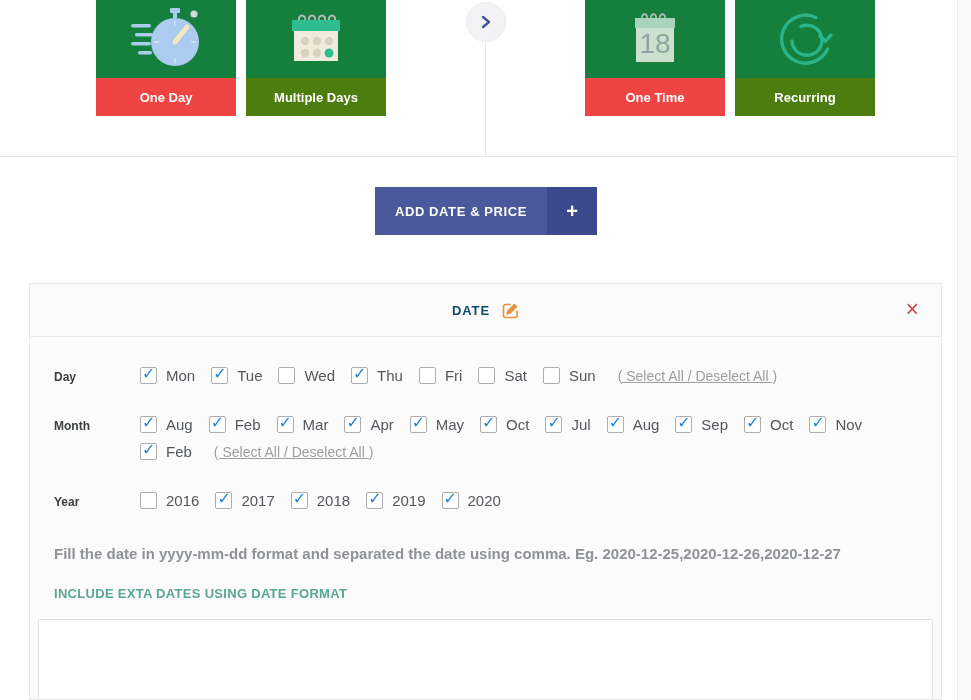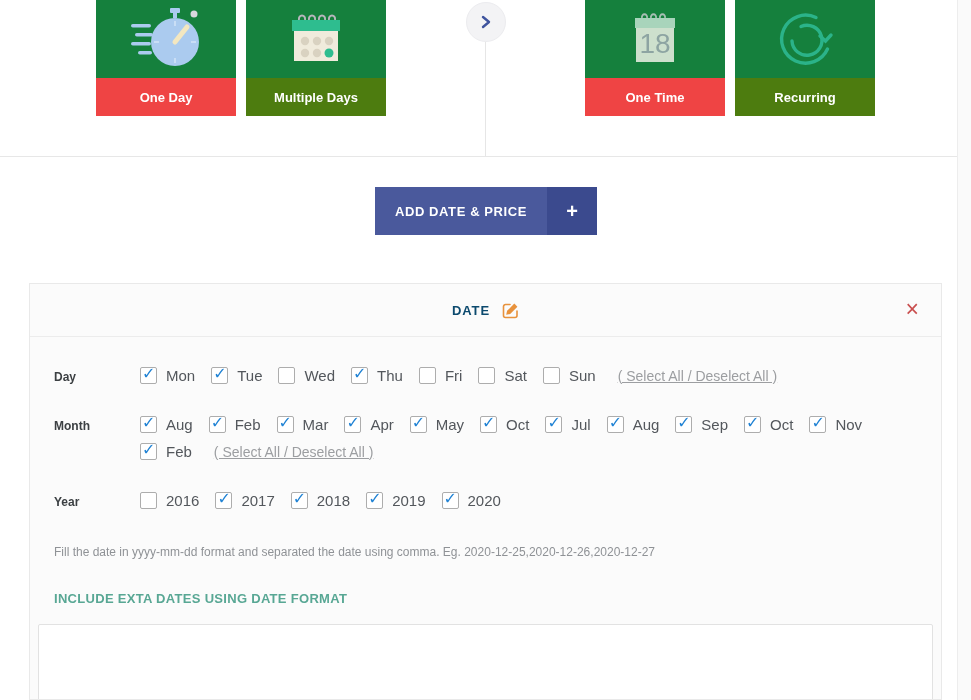--- a/index.html
+++ b/index.html
@@ -43,22 +43,22 @@
   .field-label { width:86px; flex-shrink:0; font-size:12px; font-weight:bold; color:#3c4043; padding-top:3px; }
   .cb-group { flex:1; display:flex; flex-wrap:wrap; align-items:center; row-gap:10px; }
   .cb-item { display:flex; align-items:flex-start; margin-right:16px; cursor:pointer; }
   .cb { width:17px; height:17px; background:#fff; border:1px solid #adadad; border-radius:2px;
         position:relative; flex-shrink:0; }
   .cb.checked::after { content:"✓"; position:absolute; left:1px; top:-4px; font-size:16px;
                        font-weight:bold; color:#1f82d4; }
   .cb-label { margin-left:9px; font-size:15px; color:#53575c; }
   .select-all { margin-left:6px; font-size:14px; color:#9c9ea1; cursor:pointer;text-decoration:underline; }
 
-  .help-text { margin-top:36px; font-size:12px; color:#8f9296; }
-  .extra-label { margin-top:32px; font-size:13px; font-weight:bold; letter-spacing:.3px; color:#58a794; }
+  .help-text { margin-top:36px; font-size:15px; color:#8f9296;font-weight:bold; }
+  .extra-label { margin-top:24px; font-size:13px; font-weight:bold; letter-spacing:.3px; color:#58a794; }
   .extra-input { display:block; margin:18px -16px 0 -16px; width:calc(100% + 32px); height:130px;
                  background:#fff; border:1px solid #e2e2e2; border-radius:2px; resize:none; outline:none;
                  font-family:"Liberation Sans","DejaVu Sans",sans-serif; font-size:14px; padding:8px; color:#444; }
 
   .scrollbar-track { position:absolute; right:0; top:0; width:14px; height:700px;
                      background:#fafafa; border-left:1px solid #ededed; }
 </style>
 </head>
 <body>
 

